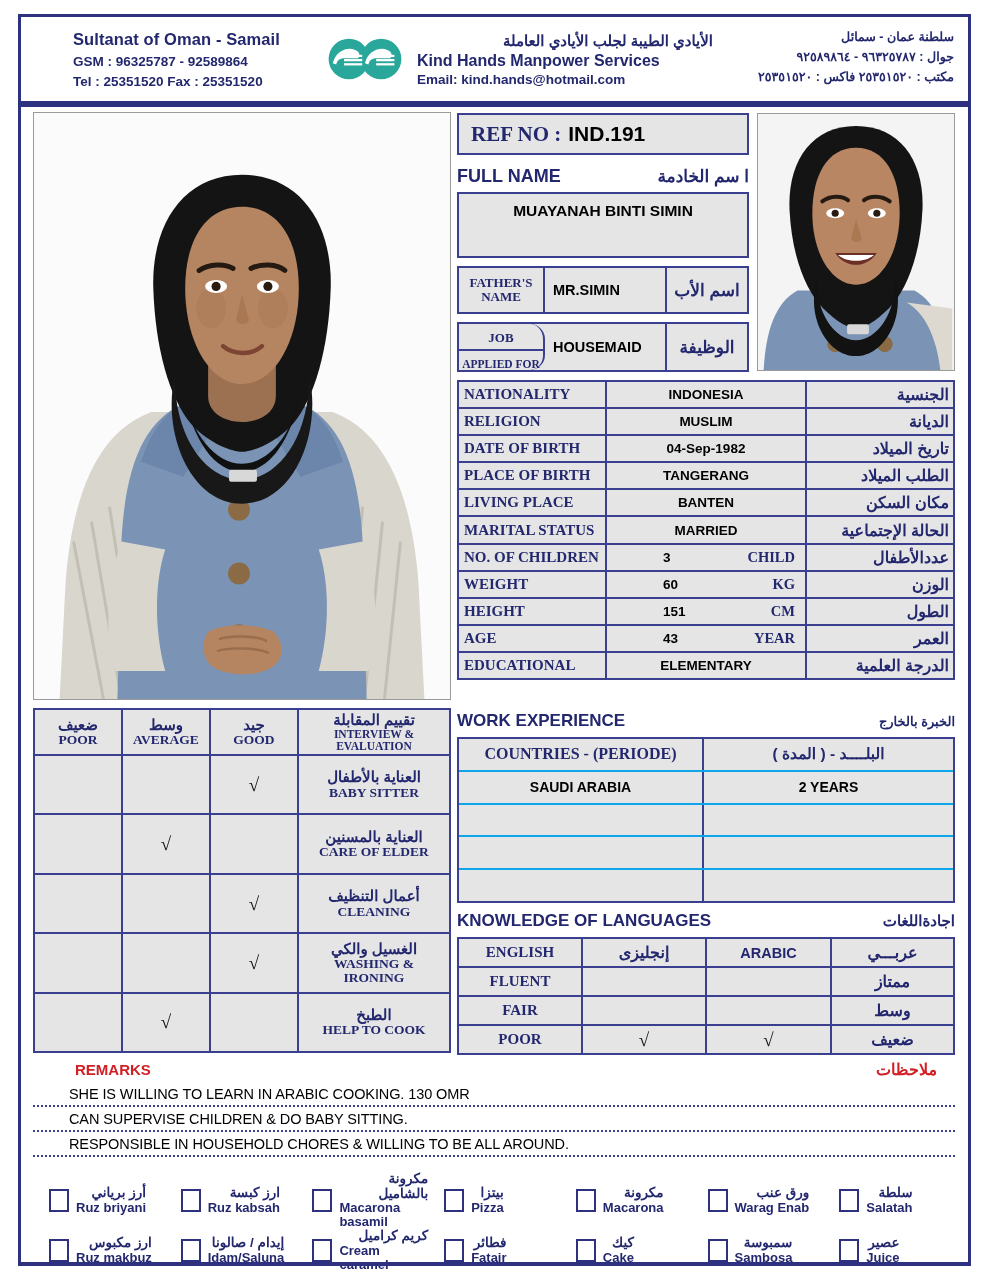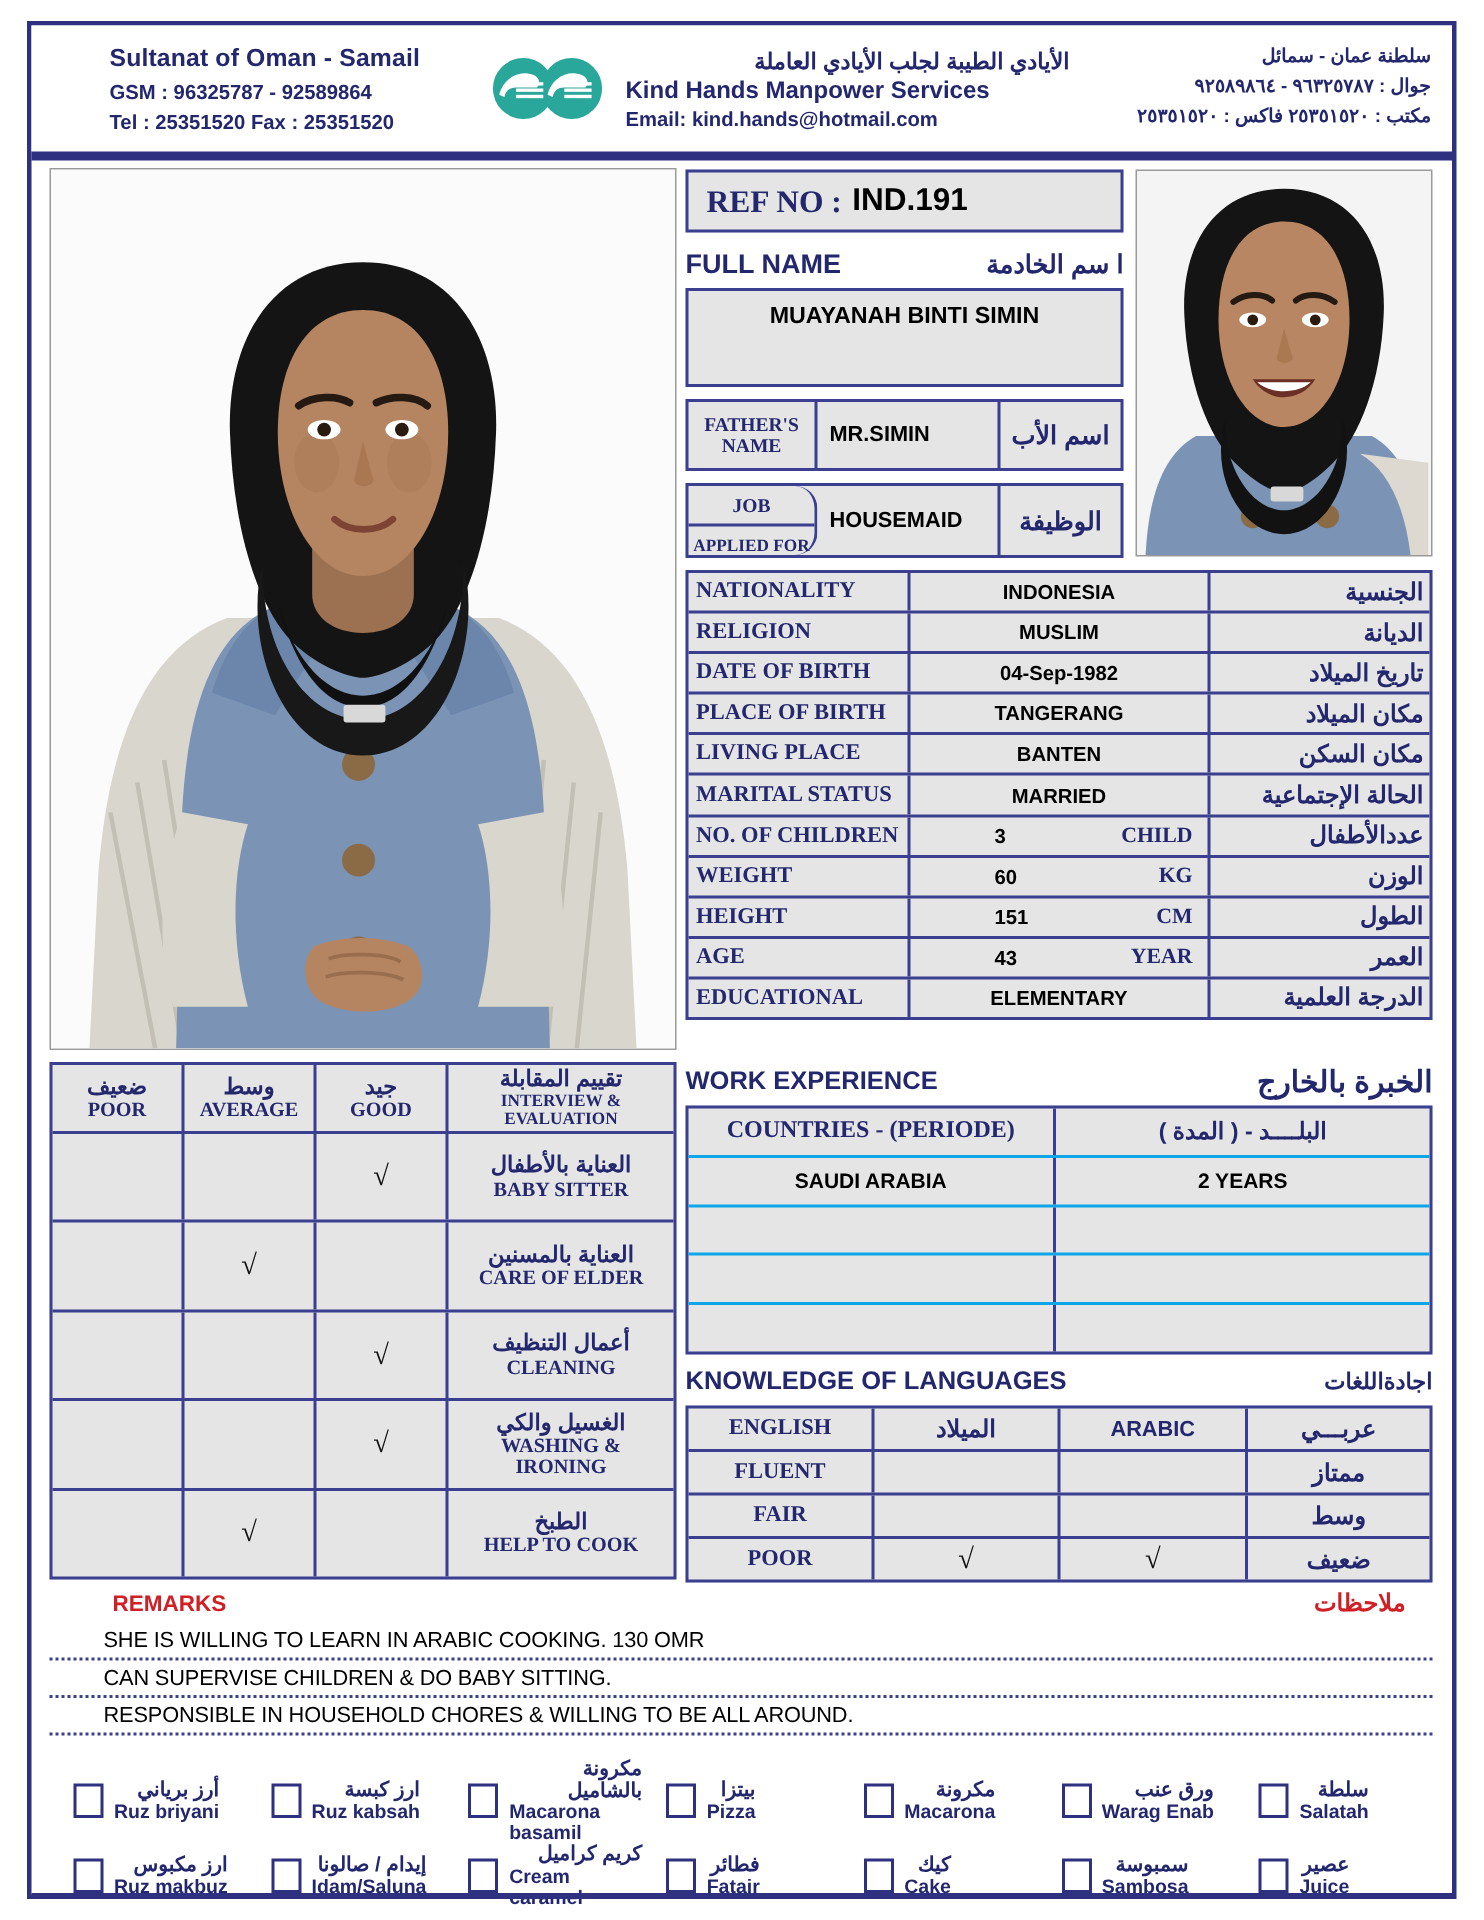--- a/index.html
+++ b/index.html
@@ -168,21 +168,21 @@
   .ev-c .en { font-family:"Liberation Serif",serif; font-size:13.5px; font-weight:bold; color:#23276e; line-height:1.05;}
   .ev-c .en.sm { font-size:11.5px; }
   .ev-c .tick { font-size:19px; color:#111; font-family:"Liberation Serif",serif;}
 
   
   .work-hdr {
     position:absolute; left:457px; top:708px; width:498px; height:26px;
     display:flex; align-items:center; justify-content:space-between;
   }
   .work-hdr .en { font-size:17px; font-weight:bold; color:#23276e;}
-  .work-hdr .ar { font-size:20px; font-weight:bold; color:#23276e; direction:rtl;}
+  .work-hdr .ar { font-size:13px; font-weight:bold; color:#23276e; direction:rtl;}
   .work-table {
     position:absolute; left:457px; top:737px; width:498px; height:166px;
     display:flex; flex-direction:column;
   }
   .w-row { flex:1; display:flex; border-bottom:2px solid #0ea5e9;}
   .w-row:last-child { border-bottom:none; }
   .w-c1 { width:245px; border-right:2px solid #3a3f8f; display:flex; align-items:center; justify-content:center;}
   .w-c2 { flex:1; display:flex; align-items:center; justify-content:center;}
   .w-row.head .w-c1 span { font-family:"Liberation Serif",serif; font-size:16px; font-weight:bold; color:#23276e;}
   .w-row.head .w-c2 span { font-size:15.5px; font-weight:bold; color:#23276e; direction:rtl;}
@@ -450,21 +450,21 @@
         </div>
       </div>
       <div class="det-row">
         <div class="d-lbl">
           <span>PLACE OF BIRTH</span>
         </div>
         <div class="d-val">
           <span class="v">TANGERANG</span>
         </div>
         <div class="d-ar">
-          <span>مكان الميلاد</span>
+          <span>الطلب الميلاد</span>
         </div>
       </div>
       <div class="det-row">
         <div class="d-lbl">
           <span>LIVING PLACE</span>
         </div>
         <div class="d-val">
           <span class="v">BANTEN</span>
         </div>
         <div class="d-ar">
@@ -671,21 +671,21 @@
   <div class="lang-hdr">
     <span class="en">KNOWLEDGE OF LANGUAGES</span>
     <span class="ar">اجادةاللغات</span>
   </div>
   <div class="lang-table bx" id="lang-table">
       <div class="l-row">
         <div class="l-c c1">
           <span class="en">ENGLISH</span>
         </div>
         <div class="l-c c2">
-          <span class="ar">الميلاد</span>
+          <span class="ar">إنجليزى</span>
         </div>
         <div class="l-c c3">
           <span class="en sans">ARABIC</span>
         </div>
         <div class="l-c c4">
           <span class="ar">عربـــي</span>
         </div>
       </div>
       <div class="l-row">
         <div class="l-c c1">

